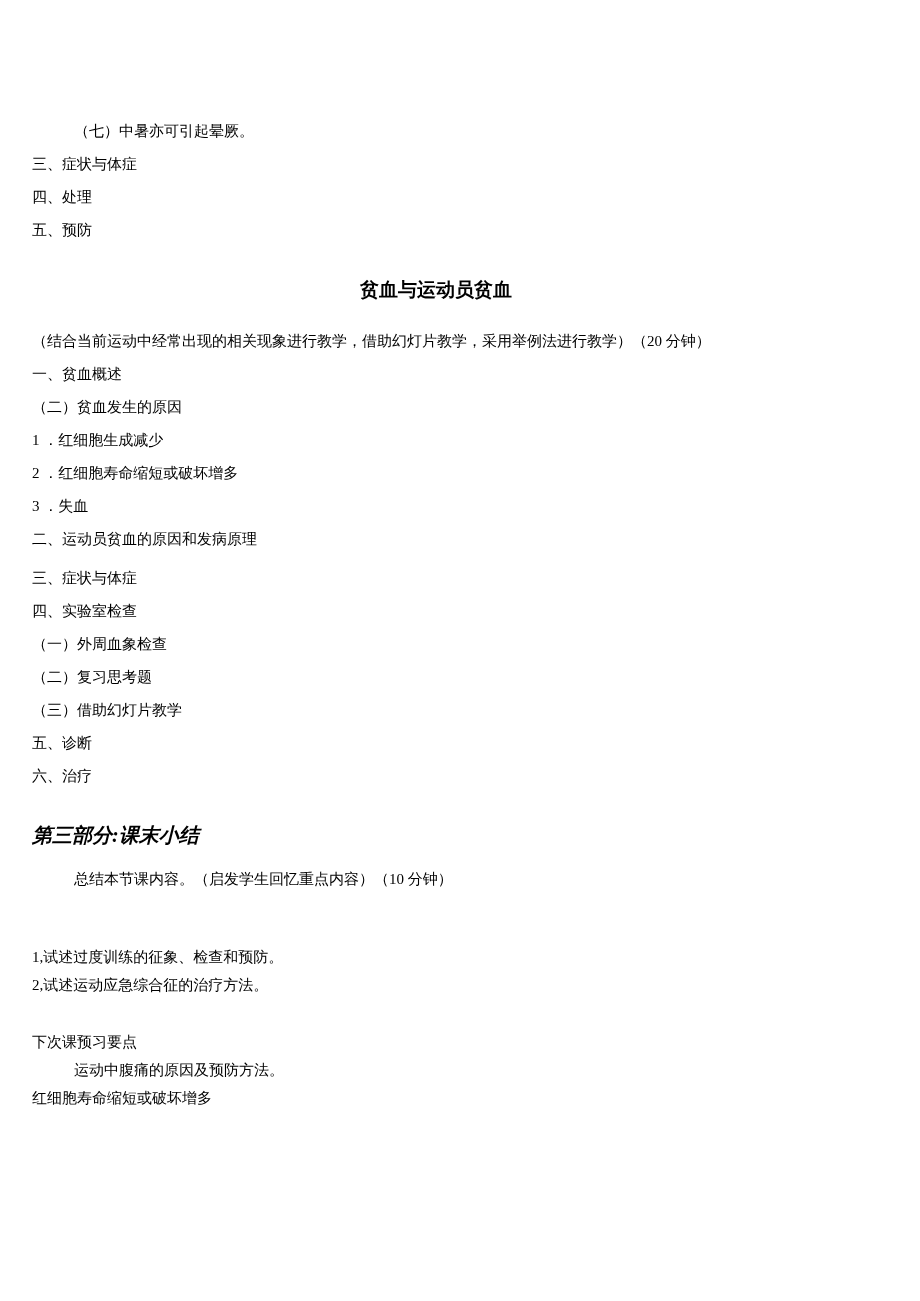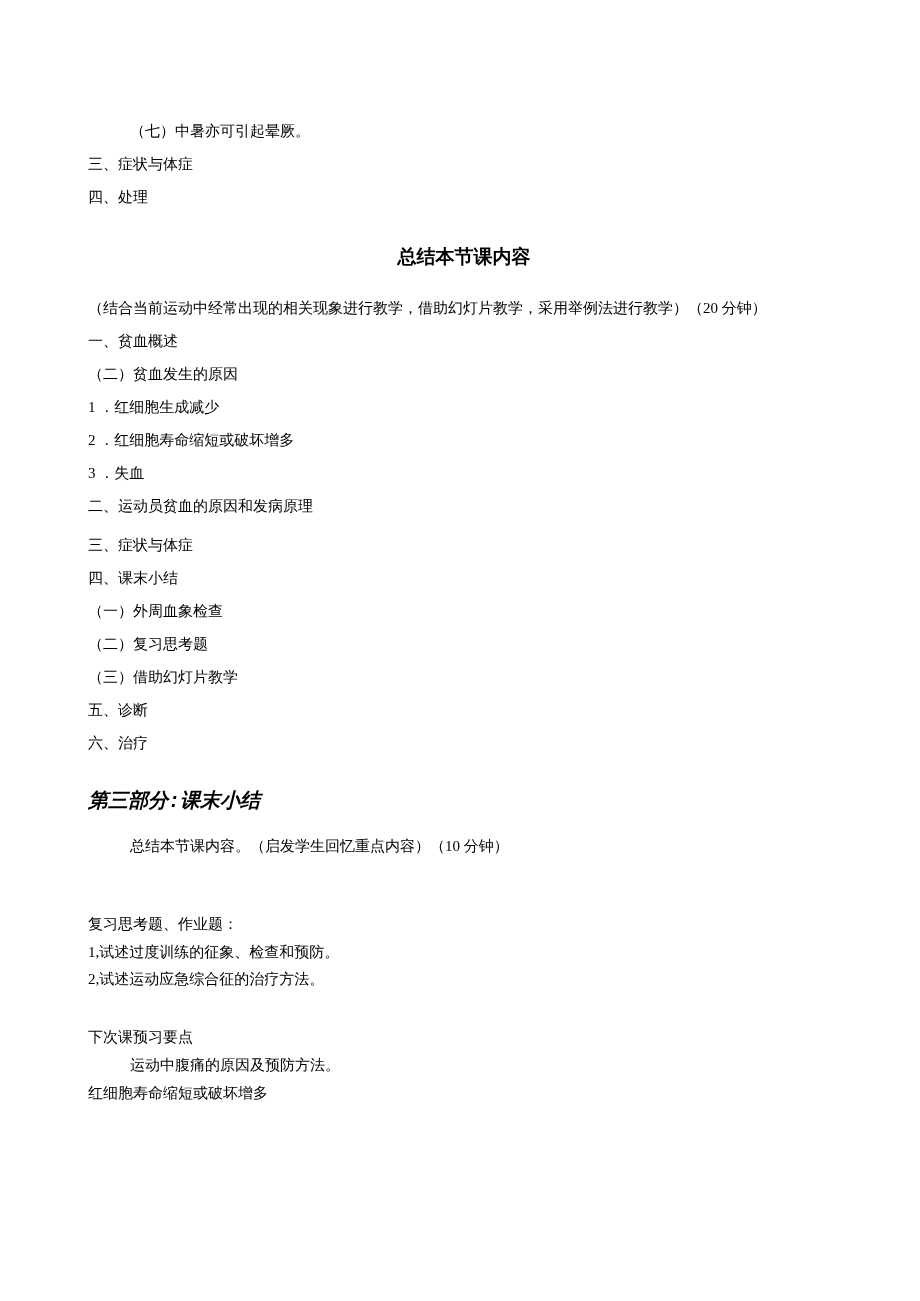--- a/index.html
+++ b/index.html
@@ -4,37 +4,37 @@
 <style>
   body {
     margin: 0;
     padding: 0;
     background: #ffffff;
     font-family: "SimSun", "宋体", serif;
     color: #000000;
     width: 920px;
   }
   .page {
-    padding: 115px 80px 80px 88px;
+    padding: 115px 80px 80px 32px;
     font-size: 15px;
     line-height: 2.2;
   }
   .indent {
     padding-left: 42px;
   }
   .heading-center {
     text-align: center;
     font-family: "Microsoft YaHei", "SimHei", sans-serif;
     font-weight: bold;
     font-size: 19px;
     margin-top: 22px;
     margin-bottom: 14px;
   }
   .section-heading {
-    font-family: Liberation Mono, monospace;
+    font-family: Liberation Serif, serif;
     font-style: italic;
     font-weight: bold;
     font-size: 20px;
     margin-top: 20px;
     margin-bottom: 6px;
   }
   .summary-indent {
     padding-left: 42px;
   }
   .block-gap {
@@ -53,43 +53,43 @@
   }
 </style>
 </head>
 <body>
 
 <div class="page">
 
   <div class="line indent">（七）中暑亦可引起晕厥。</div>
   <div class="line">三、症状与体症</div>
   <div class="line">四、处理</div>
+  <div class="line">五、预防</div>
 
-  <div class="heading-center">总结本节课内容</div>
+  <div class="heading-center">贫血与运动员贫血</div>
 
   <div class="line">（结合当前运动中经常出现的相关现象进行教学，借助幻灯片教学，采用举例法进行教学）（20 分钟）</div>
   <div class="line">一、贫血概述</div>
   <div class="line">（二）贫血发生的原因</div>
   <div class="line">1 ．红细胞生成减少</div>
   <div class="line">2 ．红细胞寿命缩短或破坏增多</div>
   <div class="line">3 ．失血</div>
   <div class="line">二、运动员贫血的原因和发病原理</div>
   <div class="line" style="margin-top:6px">三、症状与体症</div>
-  <div class="line">四、课末小结</div>
+  <div class="line">四、实验室检查</div>
   <div class="line">（一）外周血象检查</div>
   <div class="line">（二）复习思考题</div>
   <div class="line">（三）借助幻灯片教学</div>
   <div class="line">五、诊断</div>
   <div class="line">六、治疗</div>
 
   <div class="section-heading">第三部分:课末小结</div>
   <div class="line summary-indent">总结本节课内容。（启发学生回忆重点内容）（10 分钟）</div>
 
   <div class="block-gap small-block">
-    <div class="line">复习思考题、作业题：</div>
     <div class="line">1,试述过度训练的征象、检查和预防。</div>
     <div class="line">2,试述运动应急综合征的治疗方法。</div>
   </div>
 
   <div class="small-block" style="margin-top:30px">
     <div class="line">下次课预习要点</div>
     <div class="line preview-indent">运动中腹痛的原因及预防方法。</div>
     <div class="line">红细胞寿命缩短或破坏增多</div>
   </div>
 

